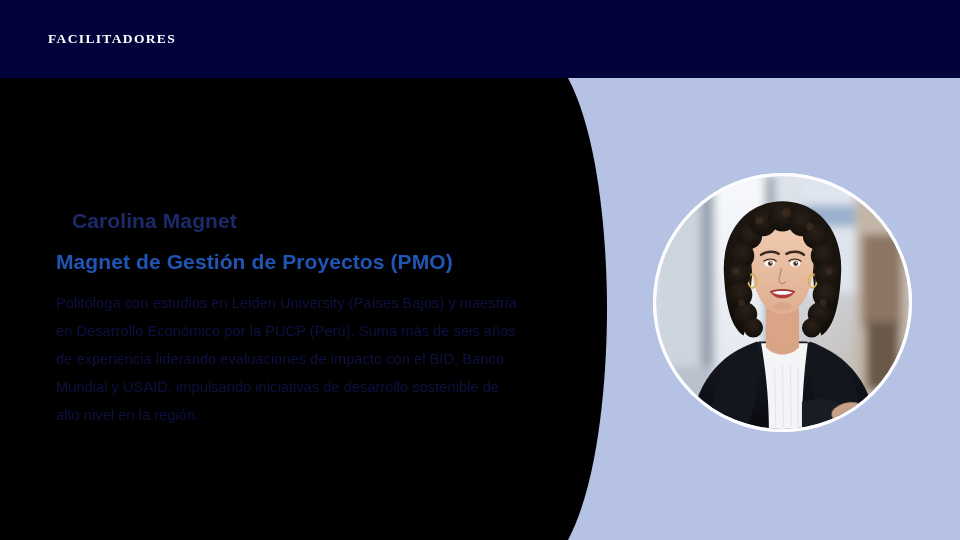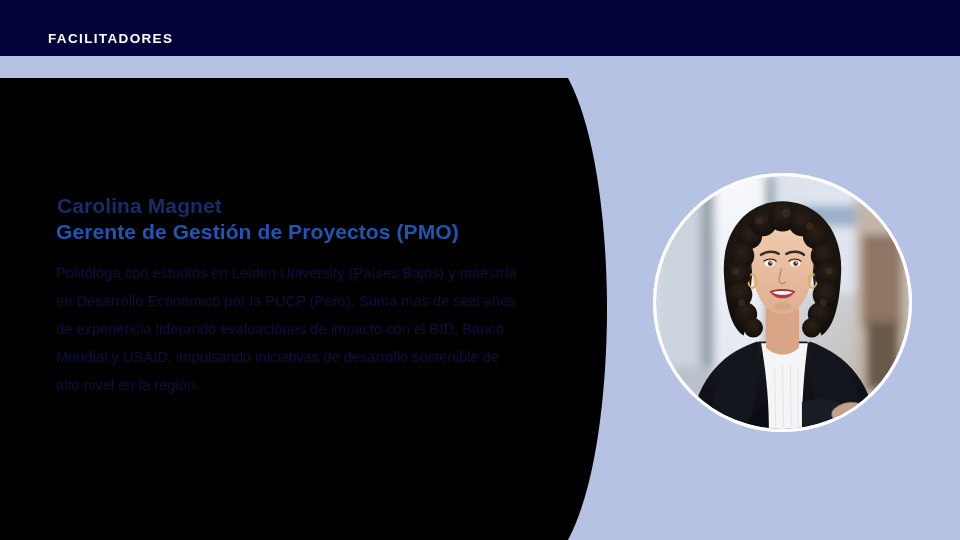--- a/index.html
+++ b/index.html
@@ -21,23 +21,24 @@
     background: #b5c2e4;
     overflow: hidden;
   }
 
   
   #header-bar {
     position: absolute;
     left: 0;
     top: 0;
     width: 960px;
-    height: 56px;
+    height: 78px;
     background: #02033a;
     z-index: 40;
+    font-family: Liberation Serif, serif;
   }
   #header-label {
     position: absolute;
     left: 48px;
     top: 31px;
     font-size: 13.5px;
     font-weight: bold;
     letter-spacing: 1.35px;
     color: #ffffff;
     white-space: nowrap;
@@ -66,21 +67,21 @@
     top: 192px;
     width: 470px;
     z-index: 25;
   }
   #person-name {
     font-size: 21px;
     font-weight: bold;
     color: #1b2a6b;
     letter-spacing: 0.1px;
     line-height: 25px;
-    margin: 1px;
+    margin: 16px;
   }
   #person-role {
     font-size: 21px;
     font-weight: bold;
     color: #1f55b5;
     letter-spacing: 0.1px;
     line-height: 26px;
     margin: 0;
   }
   #person-bio {
@@ -137,21 +138,21 @@
       <path d="M 0 0 L 568 0 C 600 60, 607 170, 607 231 C 607 292, 600 402, 568 462 L 0 462 Z" fill="#000000"></path>
     </svg>
   </div>
 
   <div id="header-bar">
     <div id="header-label">FACILITADORES</div>
   </div>
 
   <div id="bio-block">
     <div id="person-name">Carolina Magnet</div>
-    <div id="person-role">Gerente de Gestión de Proyectos (PMO)</div>
+    <div id="person-role">Magnet de Gestión de Proyectos (PMO)</div>
     <p id="person-bio">Politóloga con estudios en Leiden University (Países Bajos) y maestría en Desarrollo Económico por la PUCP (Perú). Suma más de seis años de experiencia liderando evaluaciones de impacto con el BID, Banco Mundial y USAID, impulsando iniciativas de desarrollo sostenible de alto nivel en la región.</p>
   </div>
 
   <div id="portrait-wrap">
     <div id="portrait-photo">
       <svg viewBox="0 0 260 260" preserveAspectRatio="xMidYMid slice" aria-hidden="true">
         <defs>
           <linearGradient id="bgWall" x1="0" y1="0" x2="1" y2="1">
             <stop offset="0%" stop-color="#e9edf3"></stop>
             <stop offset="45%" stop-color="#d6dce6"></stop>

